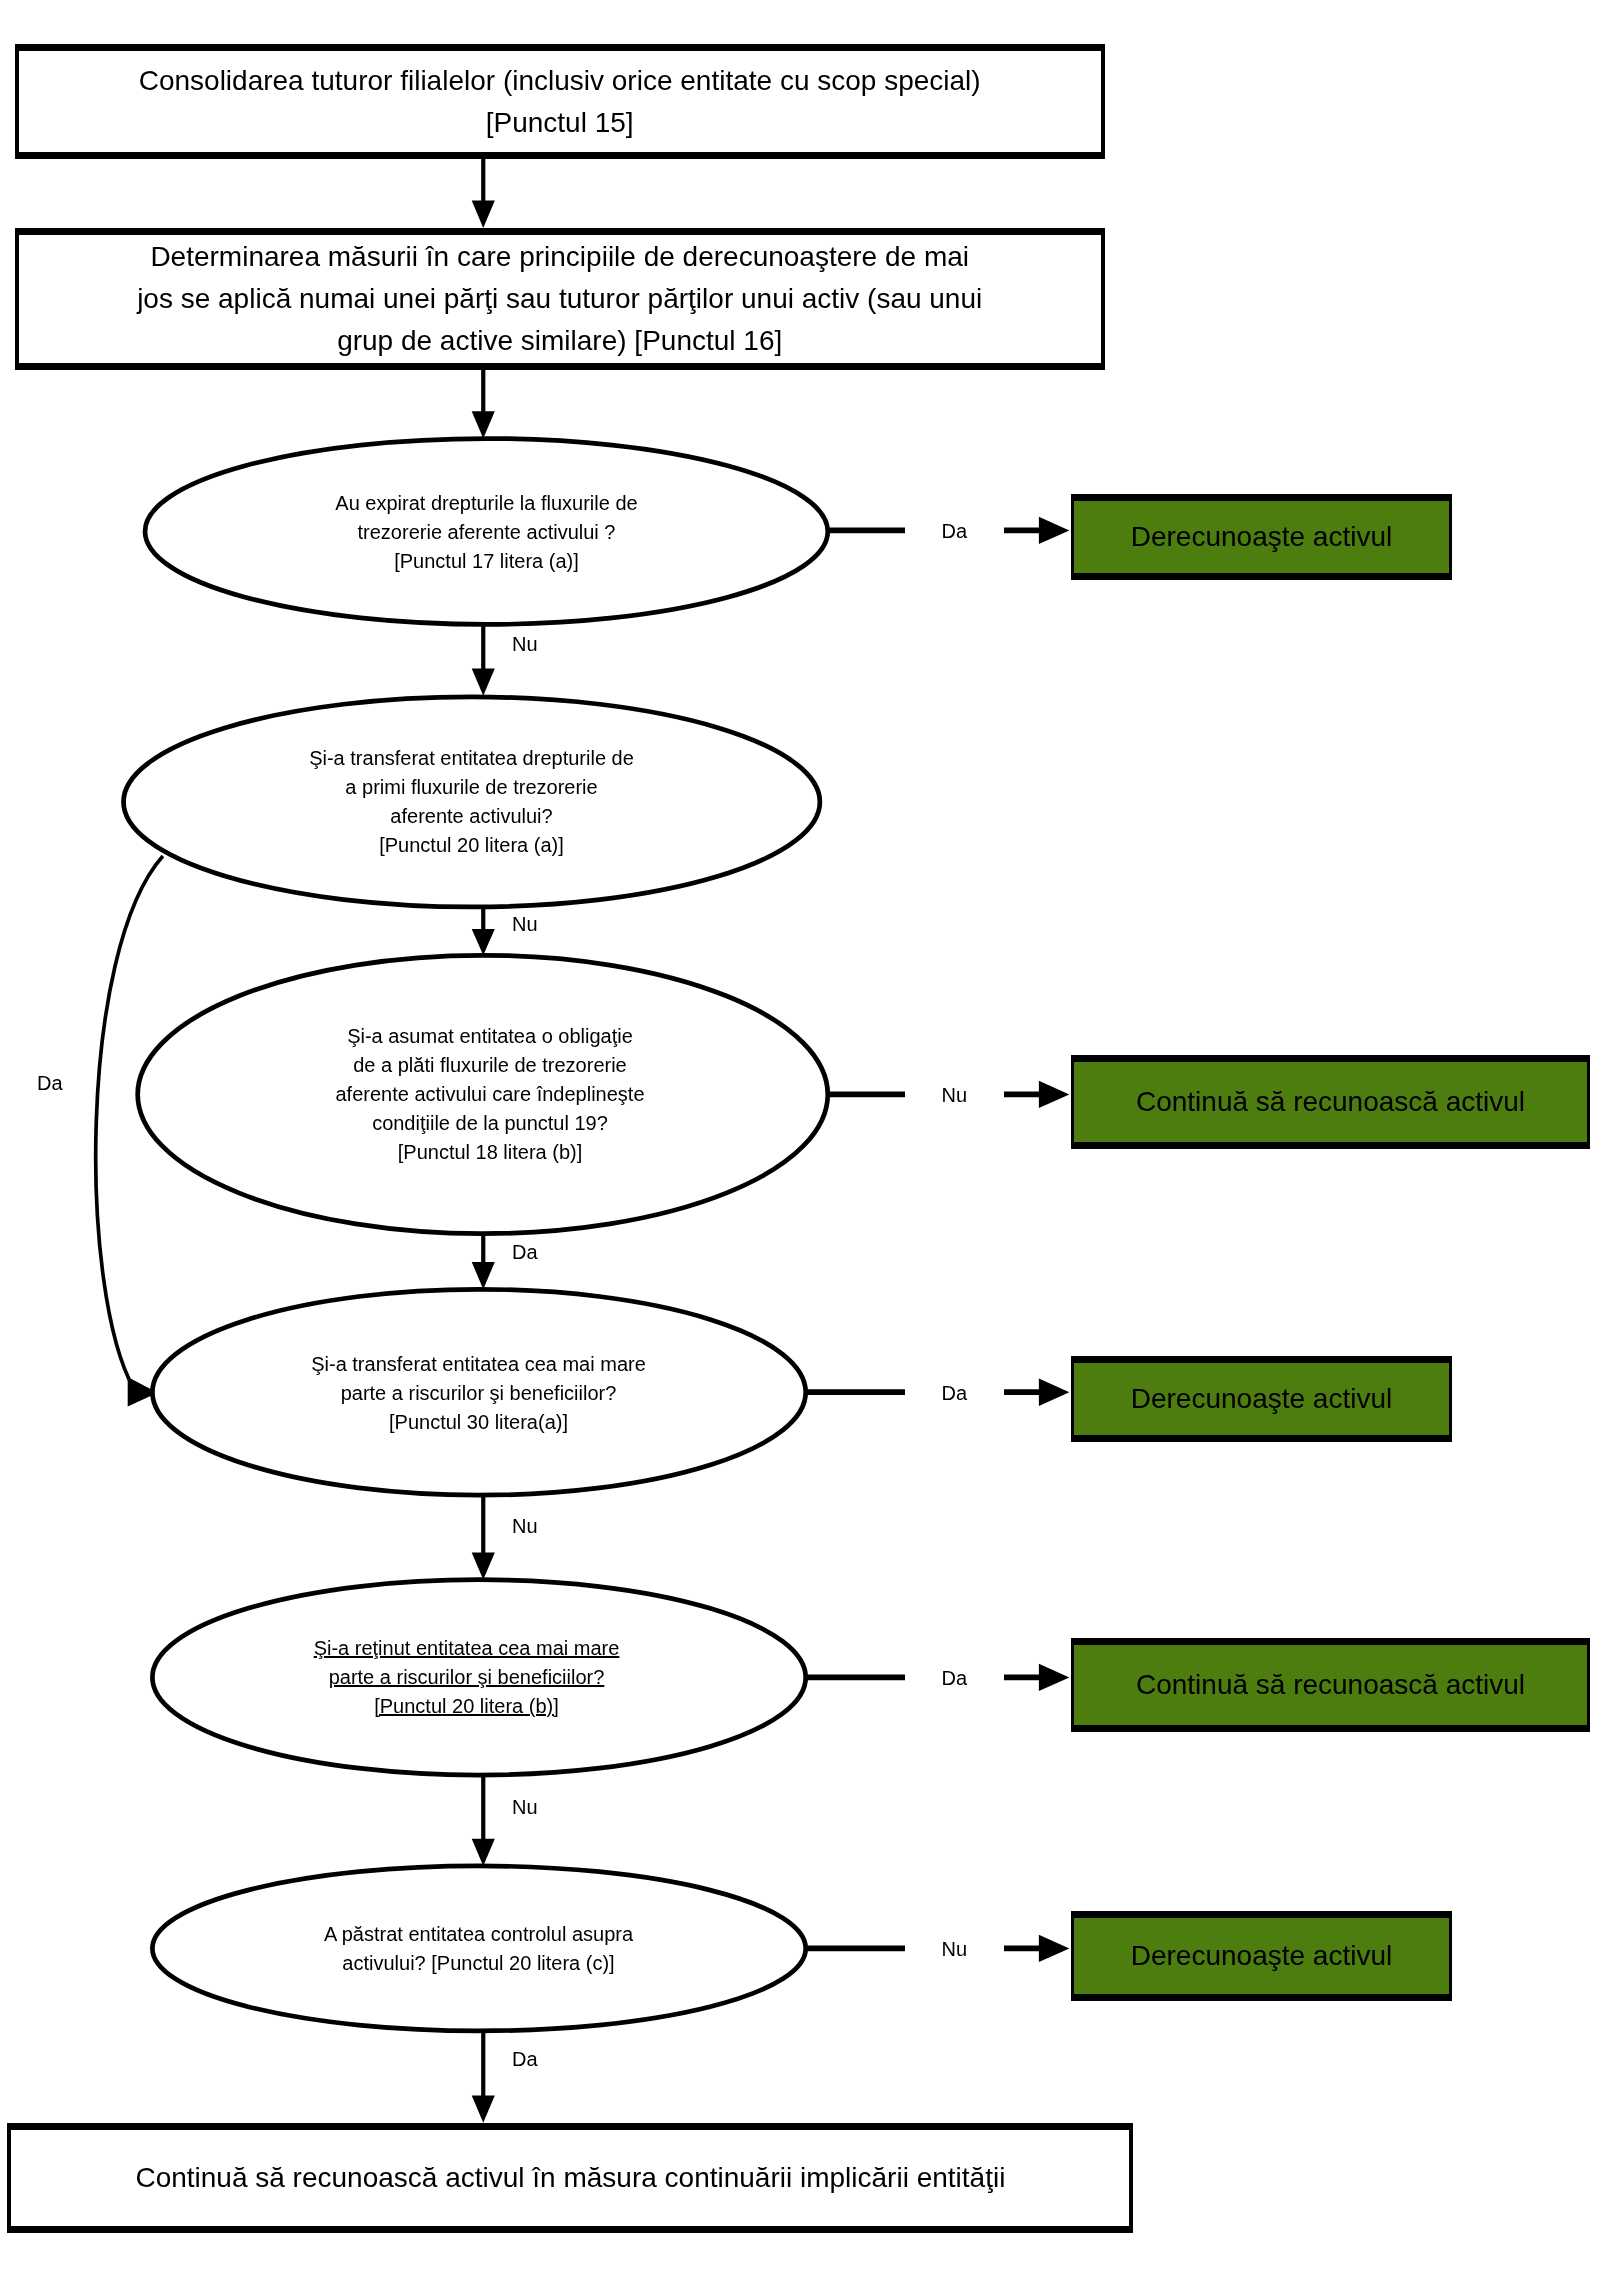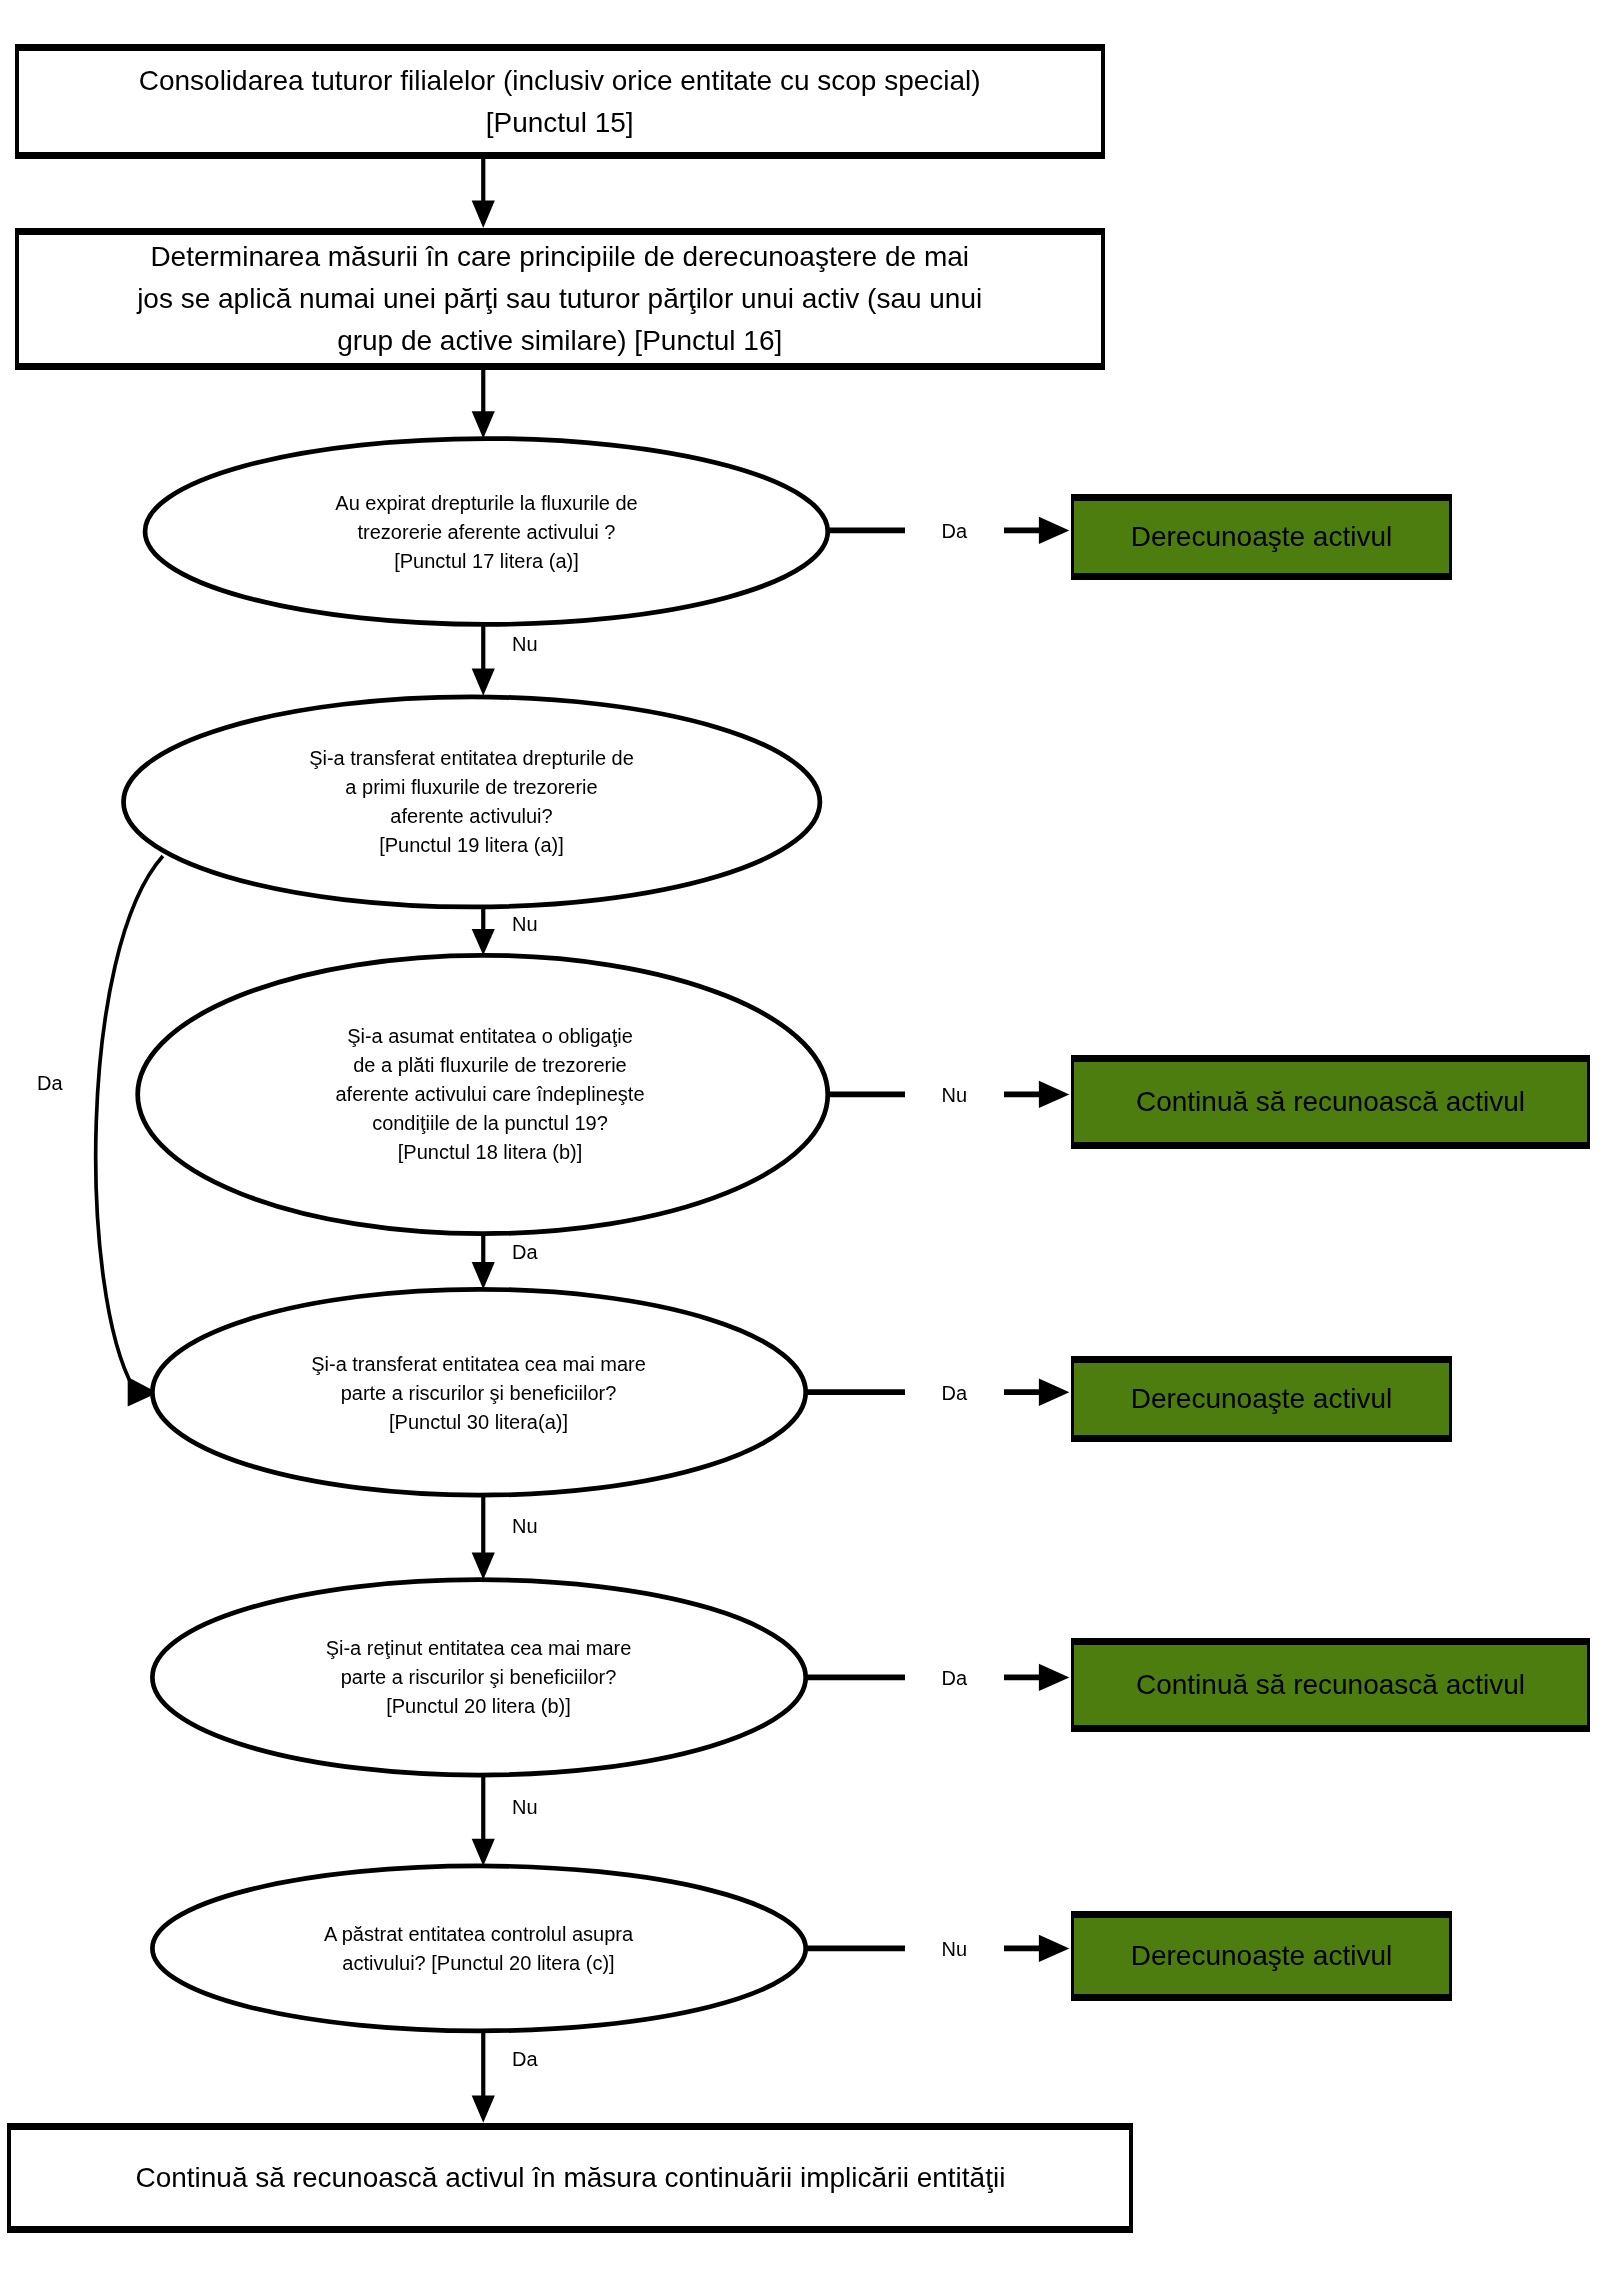--- a/index.html
+++ b/index.html
@@ -98,33 +98,33 @@
 grup de active similare) [Punctul 16]</span>
   </div>
 
   <div class="txt" style="left:145px;top:439px;width:683px;height:186px;">Au expirat drepturile la fluxurile de
 trezorerie aferente activului ?
 [Punctul 17 litera (a)]</div>
 
   <div class="txt" style="left:123px;top:697px;width:697px;height:210px;">Şi-a transferat entitatea drepturile de
 a primi fluxurile de trezorerie
 aferente activului?
-[Punctul 19 litera (a)]</div>
+[Punctul 20 litera (a)]</div>
 
   <div class="txt" style="left:145px;top:955px;width:690px;height:278px;">Şi-a asumat entitatea o obligaţie
 de a plăti fluxurile de trezorerie
 aferente activului care îndeplineşte
 condiţiile de la punctul 19?
 [Punctul 18 litera (b)]</div>
 
   <div class="txt" style="left:152px;top:1290px;width:653px;height:206px;">Şi-a transferat entitatea cea mai mare
 parte a riscurilor şi beneficiilor?
 [Punctul 30 litera(a)]</div>
 
-  <div class="txt" style="left:152px;top:1580px;width:653px;height:195px;">Şi-a reţinut entitatea cea mai mare
+  <div class="txt" style="left:140px;top:1580px;width:653px;height:195px;text-decoration:underline;">Şi-a reţinut entitatea cea mai mare
 parte a riscurilor şi beneficiilor?
 [Punctul 20 litera (b)]</div>
 
   <div class="txt" style="left:152px;top:1866px;width:653px;height:165px;">A păstrat entitatea controlul asupra
 activului? [Punctul 20 litera (c)]</div>
 
   <div class="rbox" style="left:1071px;top:494px;width:375px;height:72px;">
     <span>Derecunoaşte activul</span>
   </div>
   <div class="rbox" style="left:1071px;top:1055px;width:513px;height:80px;">

